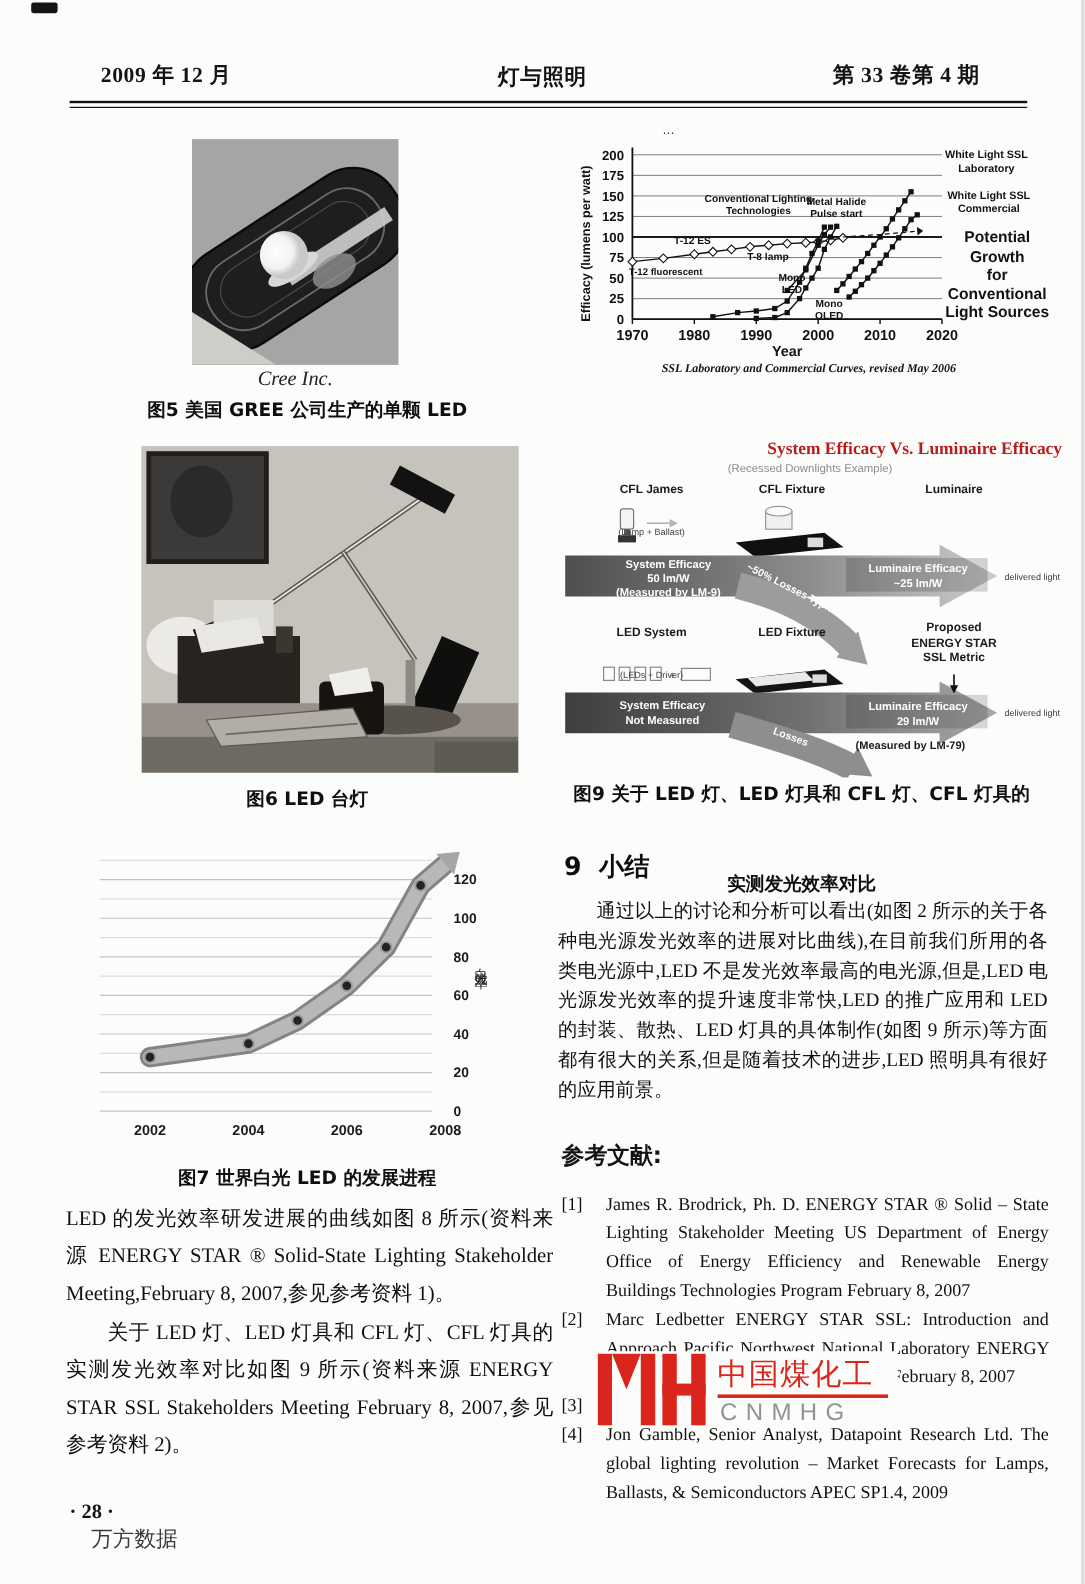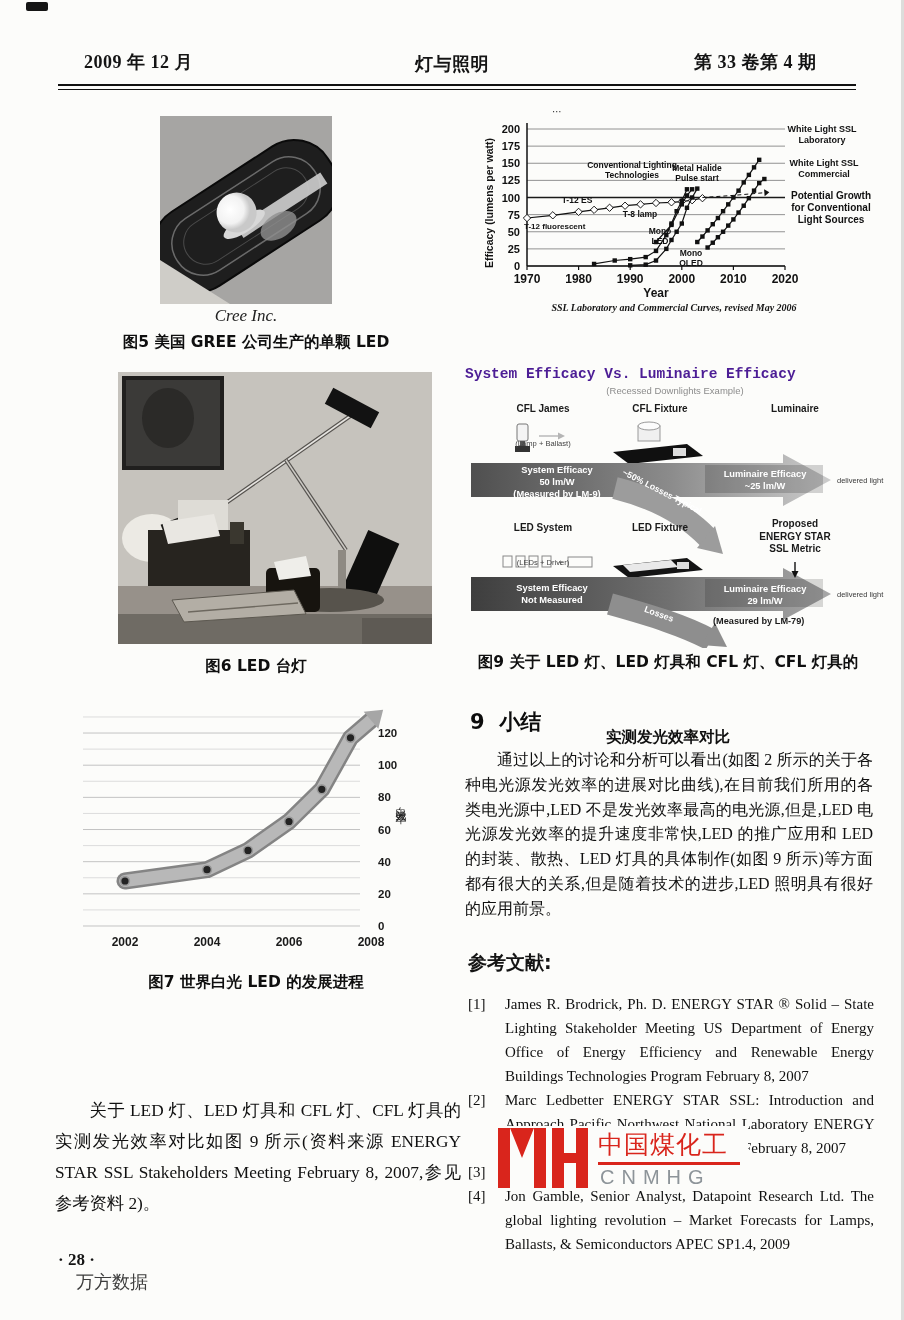--- a/index.html
+++ b/index.html
@@ -28,22 +28,22 @@
        color:#111;text-align:center;line-height:1.2;}
   .ylab8{position:absolute;left:-58px;top:96px;width:160px;height:14px;transform:rotate(-90deg);
          font-family:"Liberation Sans",sans-serif;font-weight:700;font-size:10.5px;text-align:center;}
   .xlab8{position:absolute;left:59px;top:186px;width:258px;text-align:center;
          font-family:"Liberation Sans",sans-serif;font-weight:700;font-size:12px;}
   .fn8{position:absolute;left:10px;top:202px;width:392px;text-align:center;font-style:italic;
        font-weight:700;font-size:10px;font-family:"Liberation Serif",serif;}
   .ylab7{position:absolute;left:334px;top:104px;writing-mode:vertical-rl;
          font-size:11px;font-family:"DejaVu Sans",sans-serif;color:#222;letter-spacing:2px;}
   
-  .f9title{position:absolute;left:0;top:0;width:100%;text-align:left;color:#4c1d95;
-           font-family:Liberation Mono, monospace;font-weight:700;font-size:14.5px;}
+  .f9title{position:absolute;left:0;top:0;width:100%;text-align:right;color:#b91c1c;
+           font-family:Liberation Serif, serif;font-weight:700;font-size:14.5px;}
   .f9sub{position:absolute;left:0;top:19px;width:100%;text-align:center;color:#8c8c8c;
          font-family:"Liberation Sans",sans-serif;font-size:9.5px;}
   .f9h{position:absolute;font-family:"Liberation Sans",sans-serif;font-weight:700;font-size:10px;
        text-align:center;color:#1a1a1a;}
   .f9hs{position:absolute;font-family:"Liberation Sans",sans-serif;font-size:7.6px;text-align:center;color:#444;margin-top:24px;}
   .f9at{position:absolute;font-family:"Liberation Sans",sans-serif;font-weight:700;font-size:9.3px;
         color:#fff;text-align:center;line-height:1.3;}
   .f9small{position:absolute;font-family:"Liberation Sans",sans-serif;font-size:7.5px;color:#3a3a3a;}
   .f9meas{position:absolute;font-family:"Liberation Sans",sans-serif;font-weight:700;font-size:9.2px;color:#1a1a1a;}
   .f9loss{position:absolute;font-family:"Liberation Sans",sans-serif;font-weight:700;font-size:8.8px;color:#fff;}
@@ -165,20 +165,21 @@
         <circle cx="149" cy="175.72" r="4.4" fill="#232323" stroke="#9a9a9a" stroke-width="1.6"></circle>
         <circle cx="190" cy="156.42399999999998" r="4.4" fill="#232323" stroke="#9a9a9a" stroke-width="1.6"></circle>
         <circle cx="231" cy="127.47999999999999" r="4.4" fill="#232323" stroke="#9a9a9a" stroke-width="1.6"></circle>
         <circle cx="263.79999999999814" cy="95.32" r="4.4" fill="#232323" stroke="#9a9a9a" stroke-width="1.6"></circle>
         <circle cx="292.5" cy="43.863999999999976" r="4.4" fill="#232323" stroke="#9a9a9a" stroke-width="1.6"></circle>
       </svg>
     <div class="ylab7">白光效率</div>
   </div>
   <div class="abs cap" style="left:55px;top:972px;width:402px;">图7  世界白光 LED 的发展进程</div>
 
+  <div class="abs bodytxt" style="left:55px;top:1000px;width:406px;">LED 的发光效率研发进展的曲线如图 8 所示(资料来源 ENERGY STAR ® Solid-State Lighting Stakeholder Meeting,February 8, 2007,参见参考资料 1)。</div>
   <div class="abs bodytxt ind" style="left:55px;top:1095px;width:406px;">关于 LED 灯、LED 灯具和 CFL 灯、CFL 灯具的实测发光效率对比如图 9 所示(资料来源 ENERGY STAR SSL Stakeholders Meeting February 8, 2007,参见参考资料 2)。</div>
 
   <div class="abs pgno" style="left:58px;top:1250px;">· 28 ·</div>
   <div class="abs wanfang" style="left:76px;top:1270px;">万方数据</div>
 
   <div class="abs" style="left:468px;top:100px;width:414px;height:222px;">
     <svg id="fig8svg" width="414" height="186">
         <line x1="59" x2="317" y1="166" y2="166" stroke="#777" stroke-width="0.8"></line>
         <text x="52" y="170" text-anchor="end" font-size="11" font-weight="bold" font-family="Liberation Sans,sans-serif" fill="#111">0</text>
         <line x1="59" x2="317" y1="148.875" y2="148.875" stroke="#777" stroke-width="0.8"></line>
@@ -305,21 +306,21 @@
       <span style="display:block;">OLED</span>
     </div>
     <div class="ovl" style="left:298px;top:24px;width:112px;font-size:9px;">
       <span style="display:block;">White Light SSL</span>
       <span style="display:block;">Laboratory</span>
     </div>
     <div class="ovl" style="left:302px;top:58px;width:108px;font-size:9px;">
       <span style="display:block;">White Light SSL</span>
       <span style="display:block;">Commercial</span>
     </div>
-    <div class="ovl" style="left:314px;top:90px;width:98px;font-size:10px;">
+    <div class="ovl" style="left:314px;top:90px;width:98px;font-size:13px;">
       <span style="display:block;">Potential Growth</span>
       <span style="display:block;">for Conventional</span>
       <span style="display:block;">Light Sources</span>
     </div>
   </div>
 
   <div class="abs" style="left:465px;top:366px;width:420px;height:282px;">
     <svg width="420" height="282" style="position:absolute;left:0;top:0;">
       <defs>
         <linearGradient id="g1" x1="0" y1="0" x2="1" y2="0">

